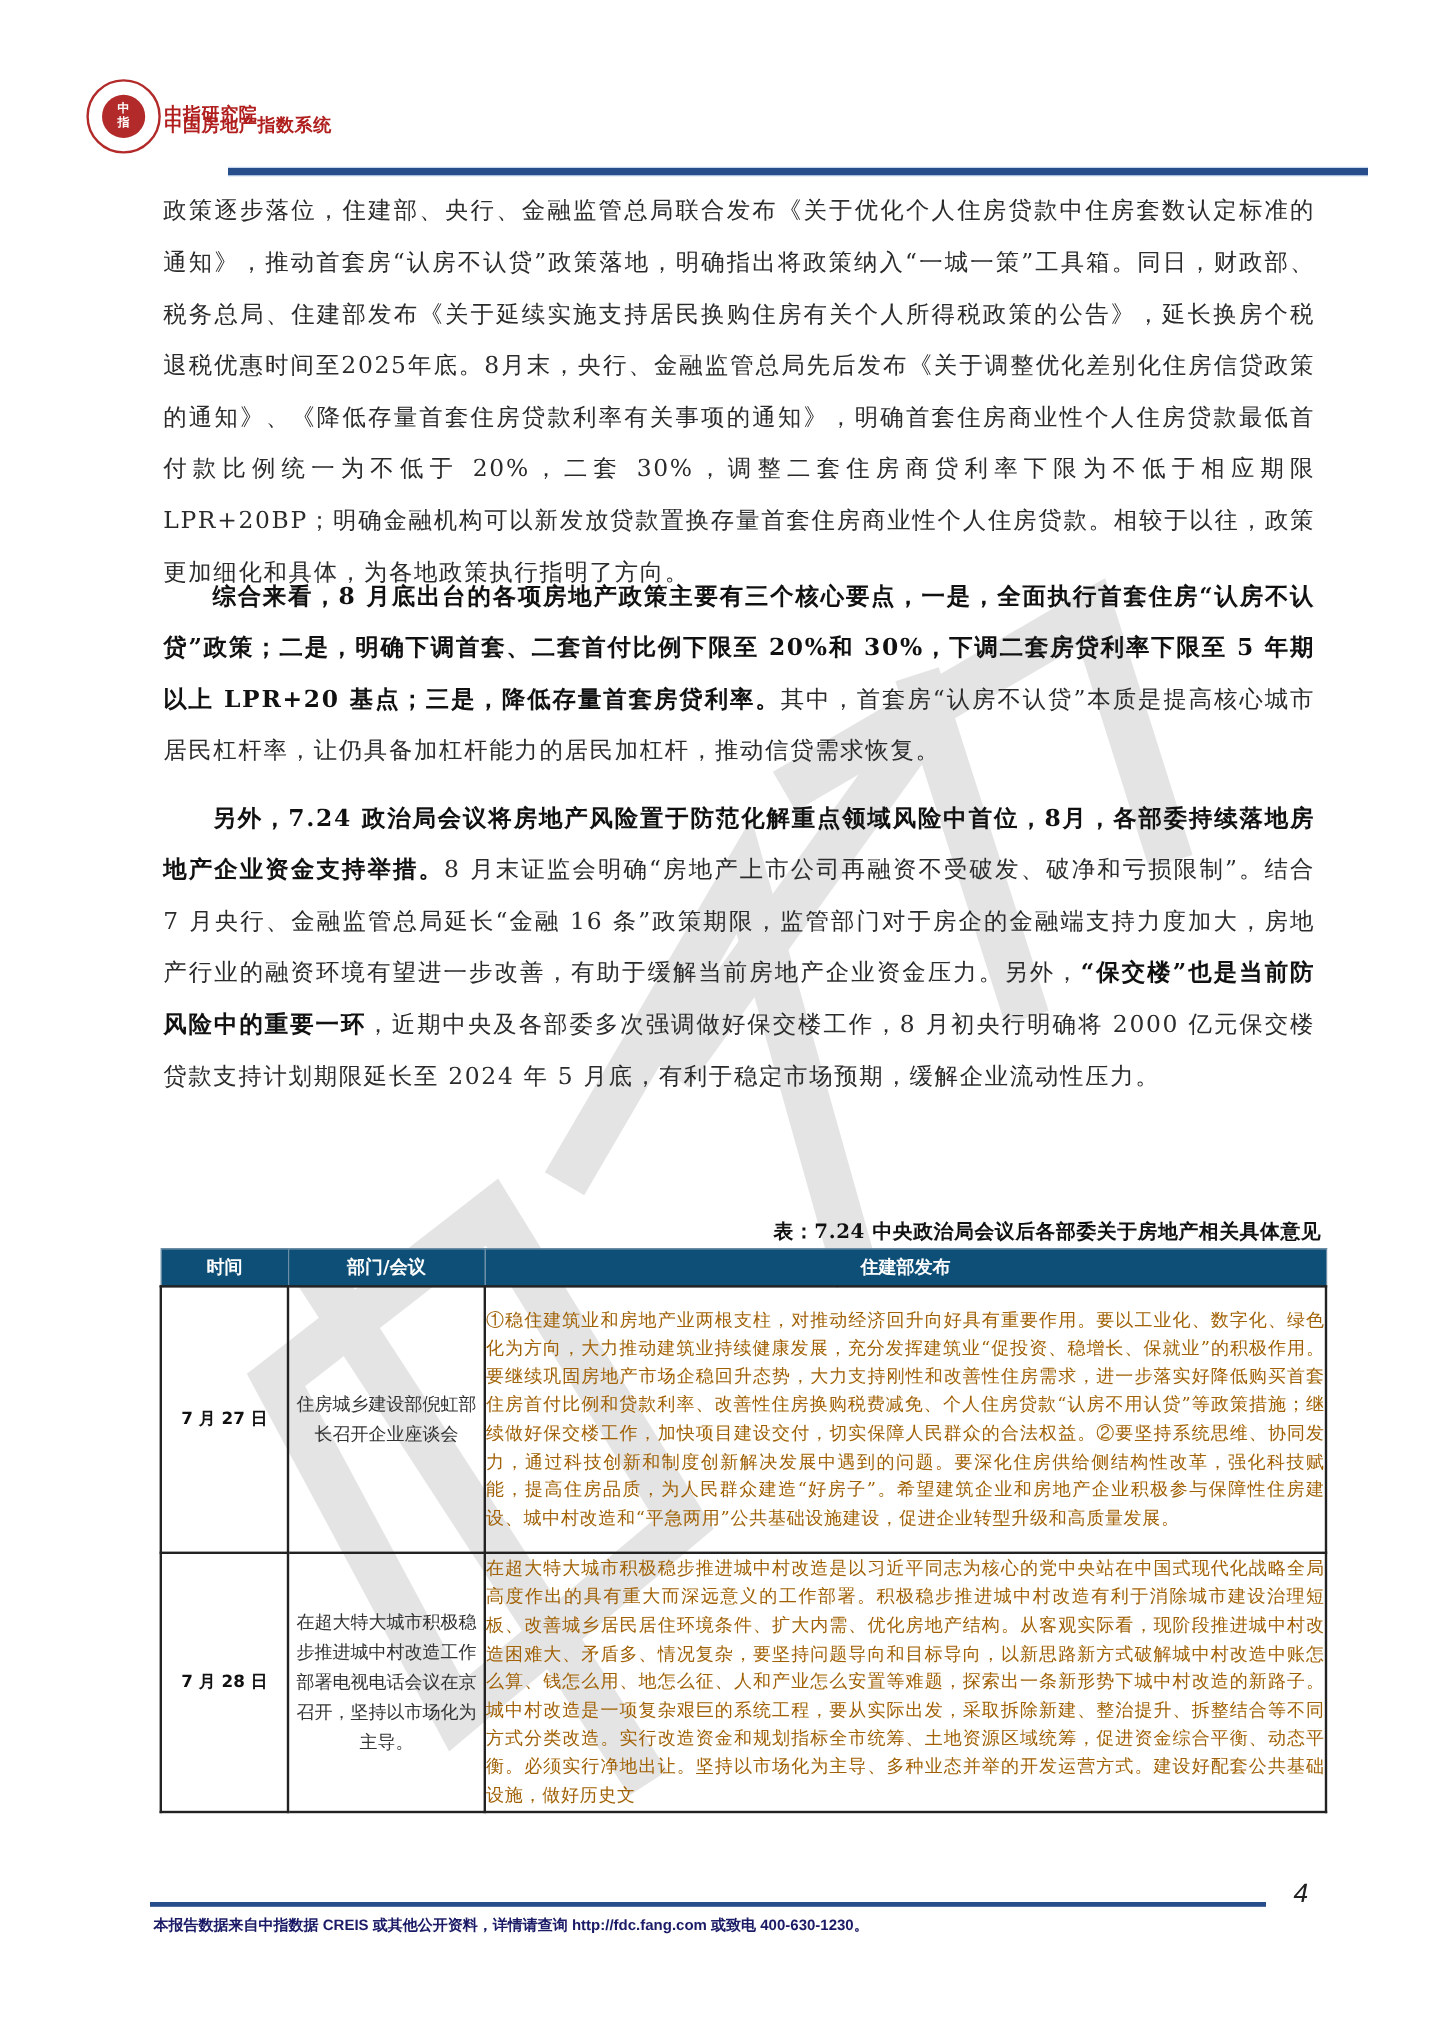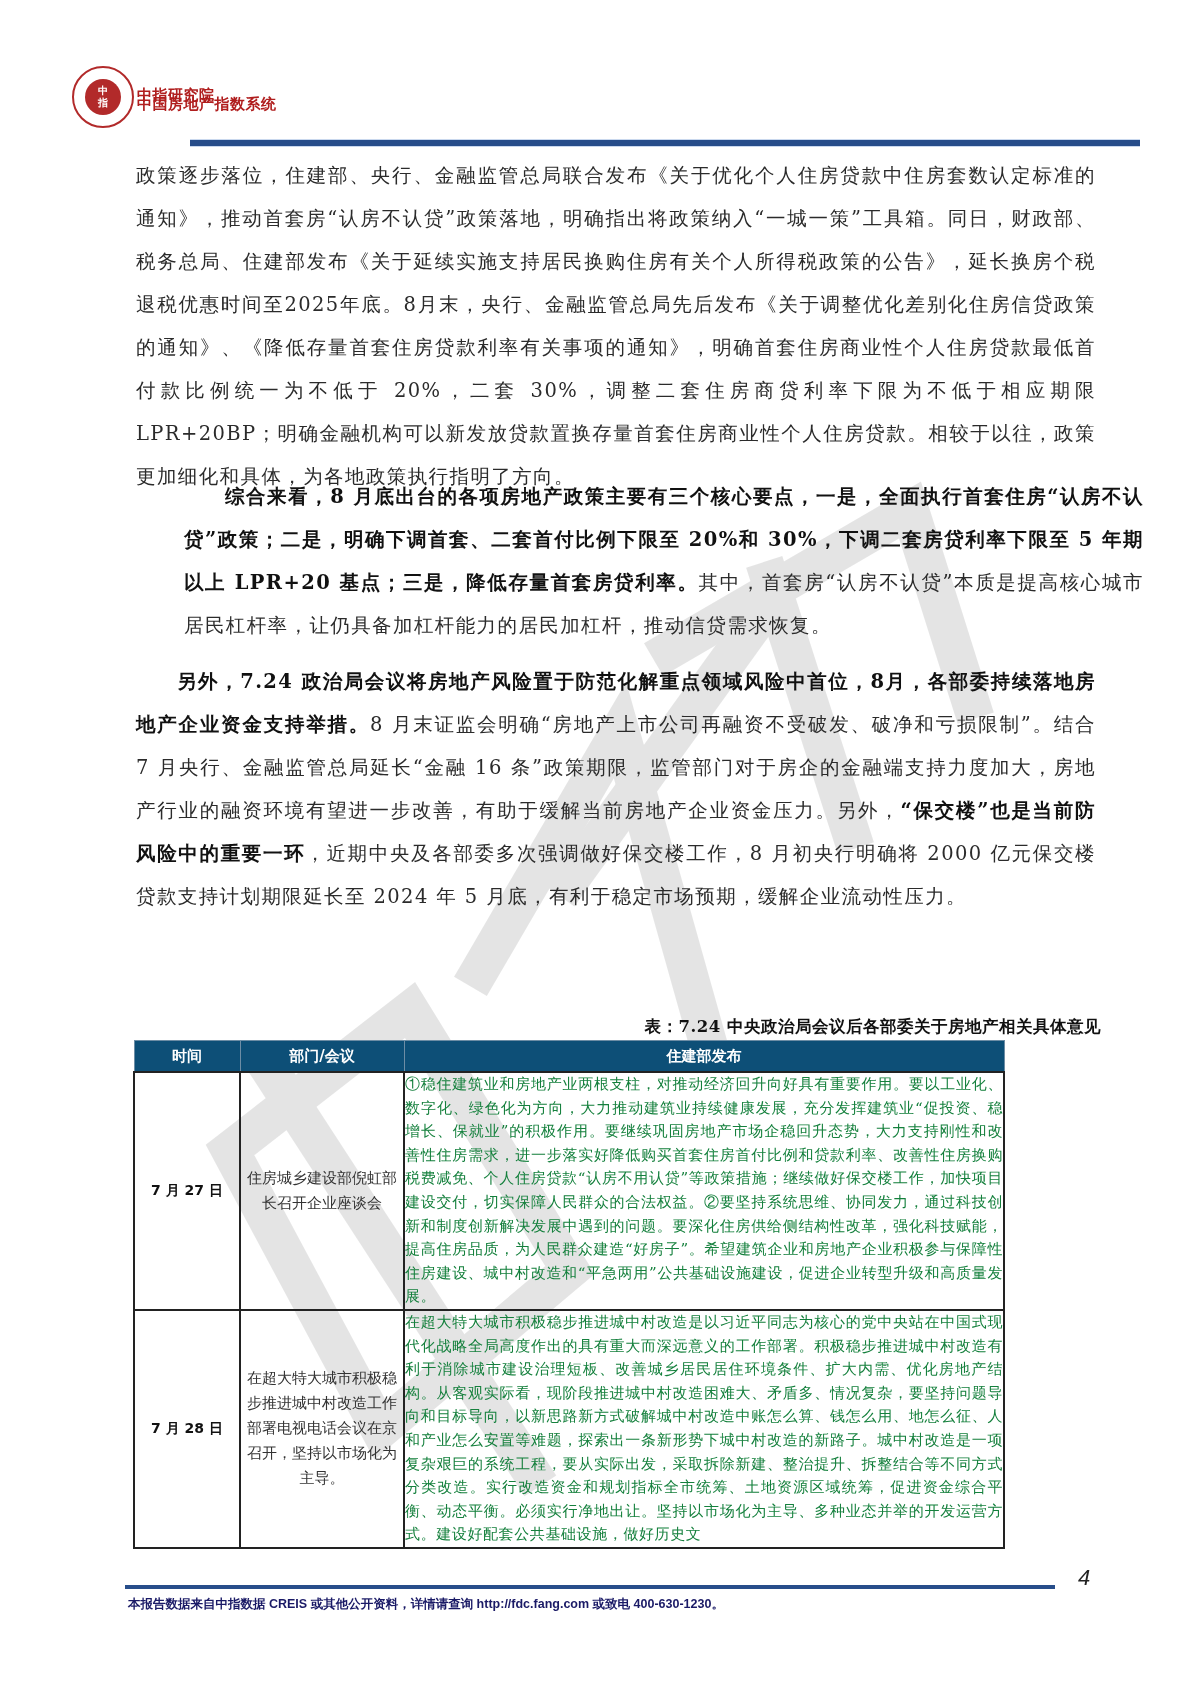--- a/index.html
+++ b/index.html
@@ -19,28 +19,28 @@
           box-shadow:0 1px 0 #c9d8ee, 0 -1px 0 #c9d8ee; }
 
   .body-text { position:absolute; left:136px; width:960px; font-size:19.5px; line-height:43px;
           text-align:justify; letter-spacing:1.4px; color:#2b2b2b; }
   .p { margin:0; }
   .b { font-weight:bold; color:#111; }
   .indent { text-indent:41px; }
 
   .table-caption { position:absolute; left:133px; top:1016px; width:968px; text-align:right;
           font-weight:bold; font-size:16.5px; color:#111; letter-spacing:0.5px; }
-  table.policy { position:absolute; left:133px; top:1040px; width:872px; border-collapse:collapse;
+  table.policy { position:absolute; left:133px; top:1040px; width:973px; border-collapse:collapse;
           font-size:15px; table-layout:fixed; }
   table.policy th { background:#0d4f77; color:#ffffff; font-weight:bold; height:28px; font-size:15px;
           border:1px solid #6d8da5; font-family:"DejaVu Sans",sans-serif; }
   table.policy td { border:2px solid #222; vertical-align:middle; padding:0; }
   td.date { text-align:center; font-weight:bold; font-size:14px; font-family:"DejaVu Sans",sans-serif; color:#111; }
   td.dept { text-align:center; font-size:15px; line-height:25px; padding:0 6px; color:#333; }
-  td.content { text-align:justify; font-size:15px; line-height:23.6px; padding:1px 4px; color:#15803d; letter-spacing:0.6px; }
+  td.content { text-align:justify; font-size:15px; line-height:23.6px; padding:1px 4px; color:#a16207; letter-spacing:0.6px; }
 
   .page-num { position:absolute; left:1078px; top:1565px; font-family:"Liberation Sans",sans-serif;
           font-style:italic; font-size:22px; color:#222; }
   .footer-rule { position:absolute; left:125px; top:1585px; width:930px; height:4px; background:#274d8a; }
   .footer-text { position:absolute; left:128px; top:1596px; font-family:"Liberation Sans",sans-serif;
           font-size:12.5px; font-weight:bold; color:#1a1a66; }
   .watermark { position:absolute; left:150px; top:450px; width:900px; height:1050px; pointer-events:none;
           opacity:0.22; }
 </style>
 </head>
@@ -66,21 +66,21 @@
   </div>
   <div class="org1">中指研究院</div>
   <div class="org2">中国房地产指数系统</div>
   <div class="header-rule"></div>
 </div>
 
 <div class="body-text" style="top:154px;">
   <p class="p"><span>政策逐步落位，住建部、央行、金融监管总局联合发布《关于优化个人住房贷款中住房套数认定标准的通知》，推动首套房“认房不认贷”政策落地，明确指出将政策纳入“一城一策”工具箱。同日，财政部、税务总局、住建部发布《关于延续实施支持居民换购住房有关个人所得税政策的公告》，延长换房个税退税优惠时间至2025年底。8月末，央行、金融监管总局先后发布《关于调整优化差别化住房信贷政策的通知》、《降低存量首套住房贷款利率有关事项的通知》，明确首套住房商业性个人住房贷款最低首付款比例统一为不低于 20%，二套 30%，调整二套住房商贷利率下限为不低于相应期限 LPR+20BP；明确金融机构可以新发放贷款置换存量首套住房商业性个人住房贷款。相较于以往，政策更加细化和具体，为各地政策执行指明了方向。</span></p>
 </div>
 
-<div class="body-text" style="top:475px;margin-left:48px;">
+<div class="body-text" style="top:475px;">
   <p class="p indent"><span class="b">综合来看，8 月底出台的各项房地产政策主要有三个核心要点，一是，全面执行首套住房“认房不认贷”政策；二是，明确下调首套、二套首付比例下限至 20%和 30%，下调二套房贷利率下限至 5 年期以上 LPR+20 基点；三是，降低存量首套房贷利率。</span><span>其中，首套房“认房不认贷”本质是提高核心城市居民杠杆率，让仍具备加杠杆能力的居民加杠杆，推动信贷需求恢复。</span></p>
 </div>
 
 <div class="body-text" style="top:660px;">
   <p class="p indent"><span class="b">另外，7.24 政治局会议将房地产风险置于防范化解重点领域风险中首位，8月，各部委持续落地房地产企业资金支持举措。</span><span>8 月末证监会明确“房地产上市公司再融资不受破发、破净和亏损限制”。结合 7 月央行、金融监管总局延长“金融 16 条”政策期限，监管部门对于房企的金融端支持力度加大，房地产行业的融资环境有望进一步改善，有助于缓解当前房地产企业资金压力。另外，</span><span class="b">“保交楼”也是当前防风险中的重要一环</span><span>，近期中央及各部委多次强调做好保交楼工作，8 月初央行明确将 2000 亿元保交楼贷款支持计划期限延长至 2024 年 5 月底，有利于稳定市场预期，缓解企业流动性压力。</span></p>
 </div>
 
 <div class="table-caption">表：7.24 中央政治局会议后各部委关于房地产相关具体意见</div>
 
 <table class="policy">

